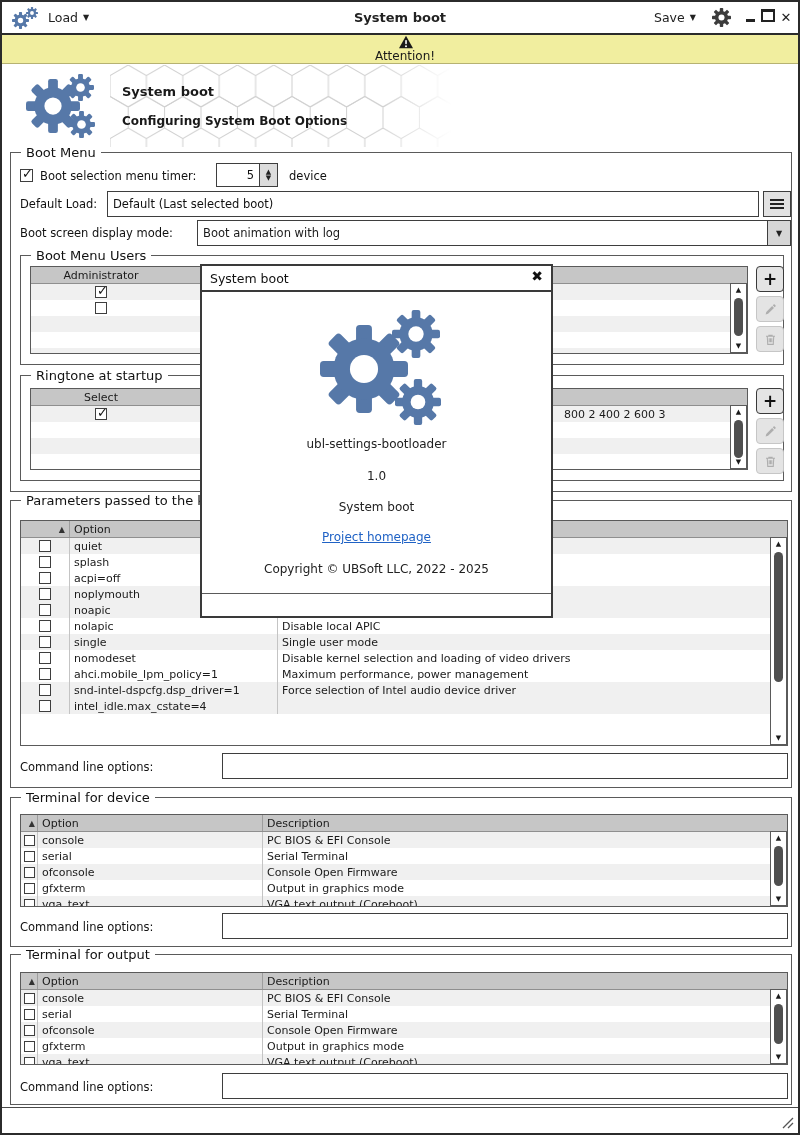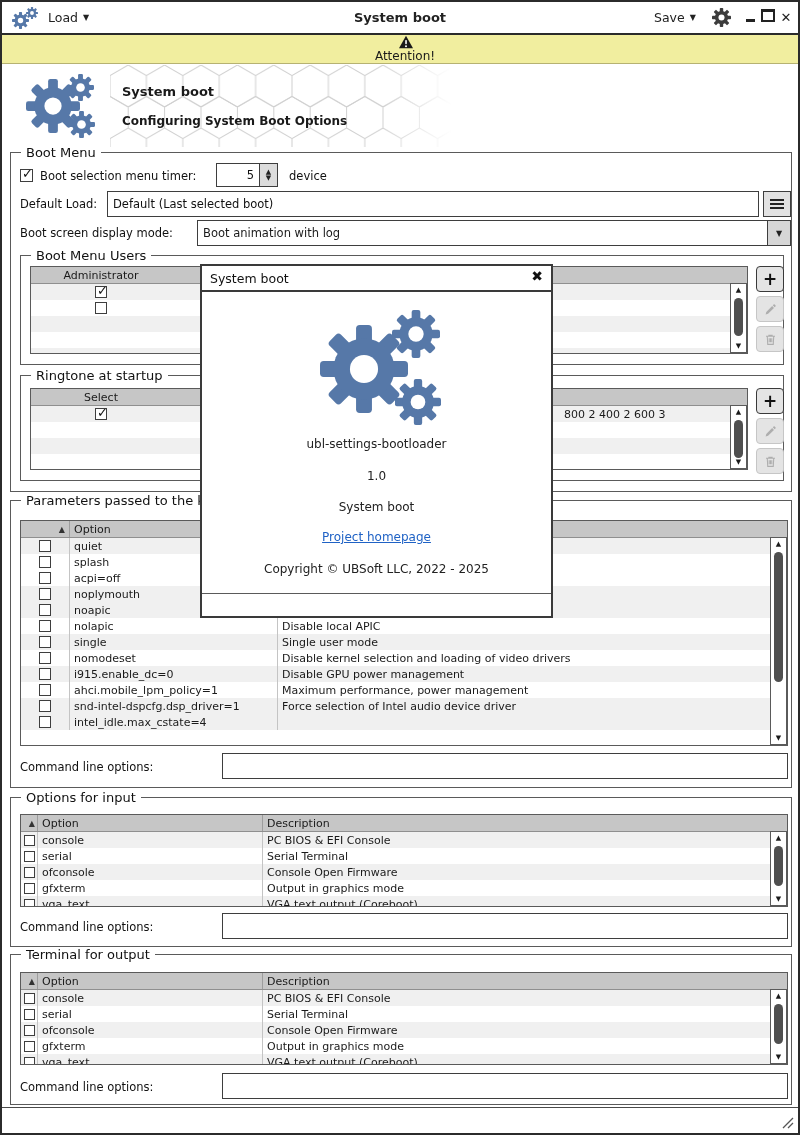--- a/index.html
+++ b/index.html
@@ -355,27 +355,20 @@
           <span class="tcell bordered" style="width: 208px;">single</span>
           <span class="tcell flex">Single user mode</span>
         </div>
         <div class="trow">
           <span class="ccell bordered" style="width: 49px;">
             <span class="cb c12"></span>
           </span>
           <span class="tcell bordered" style="width: 208px;">nomodeset</span>
           <span class="tcell flex">Disable kernel selection and loading of video drivers</span>
         </div>
-        <div class="trow odd">
-          <span class="ccell bordered" style="width: 49px;">
-            <span class="cb c12"></span>
-          </span>
-          <span class="tcell bordered" style="width: 208px;">i915.enable_dc=0</span>
-          <span class="tcell flex">Disable GPU power management</span>
-        </div>
         <div class="trow">
           <span class="ccell bordered" style="width: 49px;">
             <span class="cb c12"></span>
           </span>
           <span class="tcell bordered" style="width: 208px;">ahci.mobile_lpm_policy=1</span>
           <span class="tcell flex">Maximum performance, power management</span>
         </div>
         <div class="trow odd">
           <span class="ccell bordered" style="width: 49px;">
             <span class="cb c12"></span>
@@ -393,21 +386,21 @@
     <div class="vscroll" style="top:16px;bottom:0;right:0">
       <span class="varrow up">▲</span>
       <span class="varrow dn">▼</span>
       <span class="vthumb" style="top:14px;height:130px"></span>
     </div>
   </div>
   <span class="lbl" style="left:18px;top:758px">Command line options:</span>
   <input class="tinput" style="left: 220px; top: 751px; width: 566px; height: 26px;">
 
   <div class="fs" style="left:8px;top:795px;width:782px;height:150px">
-    <span class="lg">Options for input</span>
+    <span class="lg">Terminal for device</span>
   </div>
   <div class="tbl" style="left:18px;top:812px;width:768px;height:93px">
     <div class="thead">
       <span class="hc" style="width:17px;padding:0 2px">
         <span class="sortmark">▲</span>
         </span>
       <span class="hc" style="width:225px">Option</span>
       <span class="hc last">Description</span>
     </div>
     <div>

